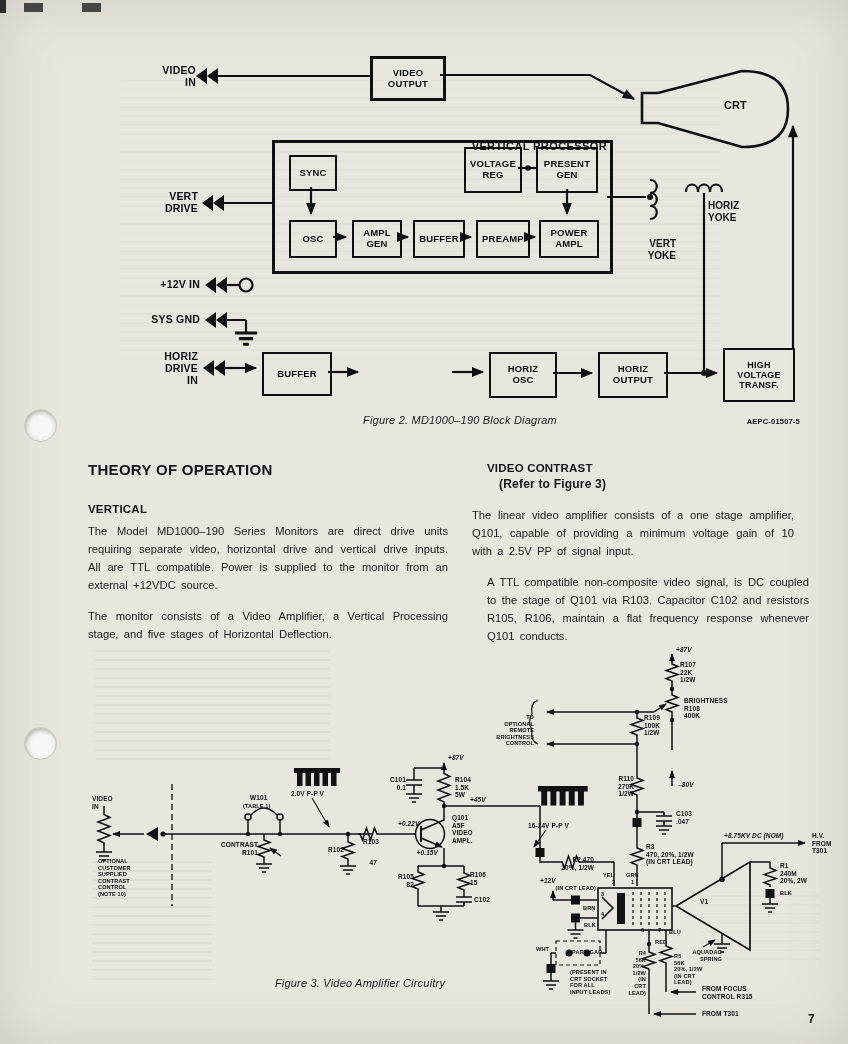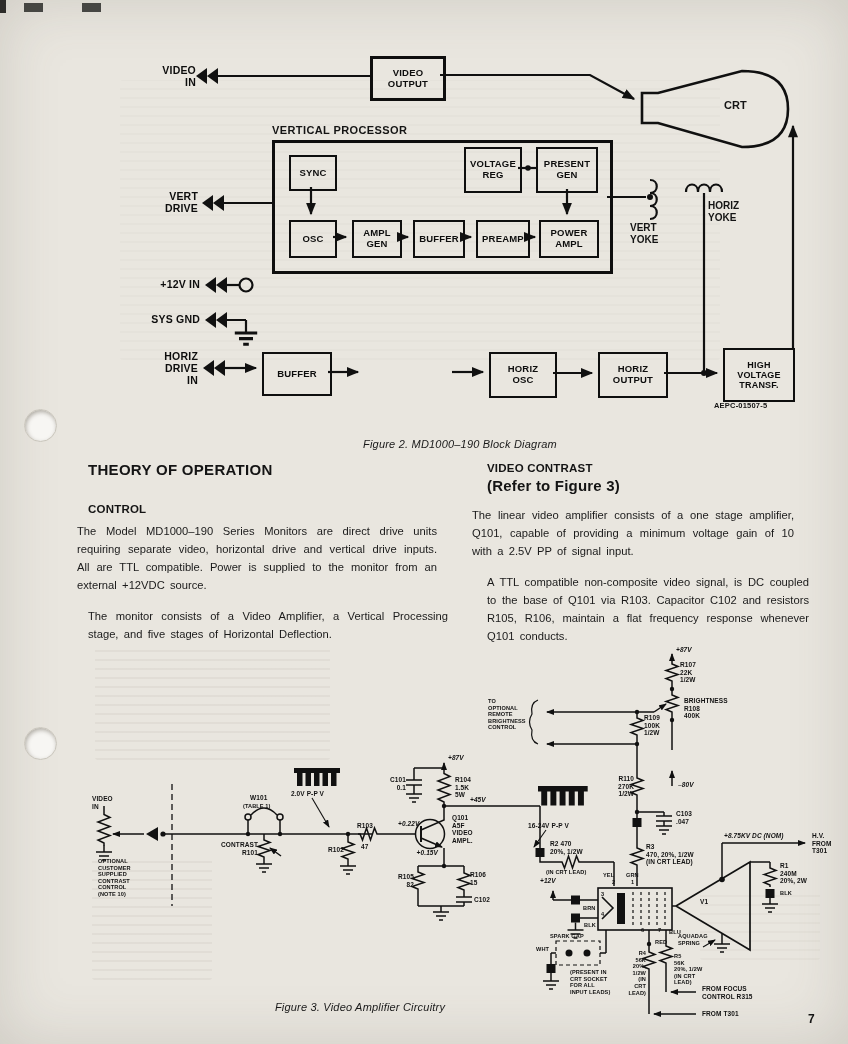--- a/index.html
+++ b/index.html
@@ -5,31 +5,31 @@
   html,body{margin:0;padding:0;background:#9a968e;}
   #page{position:relative;width:848px;height:1044px;background:#e9e6df;overflow:hidden;
         font-family:"Liberation Sans",sans-serif;color:#141414;
         box-shadow:inset 0 0 60px rgba(90,85,70,.18);}
   .abs{position:absolute;}
   
   .sl{position:absolute;font:bold 6.5px/1.18 "Liberation Sans",sans-serif;color:#111;
       white-space:pre-line;letter-spacing:.1px;}
   .s5{font-size:5.6px;}
   .r{text-align:right;}
-  .c{text-align:left;}
+  .c{text-align:right;margin-top:16px;}
   .i{font-style:italic;}
   
   .bx{position:absolute;border:2.4px solid #0e0e0e;display:flex;align-items:center;justify-content:center;
       text-align:center;font:bold 9.5px/1.12 "Liberation Sans",sans-serif;color:#0d0d0d;white-space:pre-line;
       background:transparent;letter-spacing:.2px;}
   .thick{border-width:3.4px;}
   .iol{position:absolute;font:bold 10.5px/1.15 "Liberation Sans",sans-serif;text-align:right;
        white-space:pre-line;color:#0d0d0d;letter-spacing:.2px;}
   .cap{position:absolute;font:italic 11px/1.2 "Liberation Sans",sans-serif;color:#191919;
-       text-align:center;letter-spacing:.2px;margin-top:24px;}
+       text-align:center;letter-spacing:.2px;}
   .h1{position:absolute;font:bold 15px/1.1 "Liberation Sans",sans-serif;letter-spacing:.3px;}
   .h2{position:absolute;font:bold 11.5px/1.1 "Liberation Sans",sans-serif;letter-spacing:.2px;}
   .bodytxt{position:absolute;font:11.2px/1.62 "Liberation Sans",sans-serif;text-align:justify;
            word-spacing:2.2px;color:#1a1a1a;}
   .pageno{position:absolute;font:bold 12px "Liberation Sans",sans-serif;}
   .bleed{position:absolute;opacity:.55;
      background:repeating-linear-gradient(0deg, rgba(120,112,98,.14) 0 2px, transparent 2px 9px);
      filter:blur(.6px);border-radius:3px;}
   .hole{position:absolute;width:31px;height:31px;border-radius:50%;background:#f7f6f3;
         border:1px solid #c9c5bb;box-shadow:inset 1px 2px 4px rgba(90,85,70,.45);}
@@ -307,28 +307,28 @@
   <div class="bx" style="left:598px;top:352px;width:66px;height:42px">HORIZ
 OUTPUT</div>
   <div class="bx" style="left:723px;top:348px;width:68px;height:50px;font-size:9px">HIGH
 VOLTAGE
 TRANSF.</div>
   <div class="abs c" style="left:714px;top:401px;width:86px;font:bold 7.5px 'Liberation Sans',sans-serif;letter-spacing:.2px">AEPC-01507-5</div>
 
   <div class="cap" style="left:320px;top:414px;width:280px">Figure 2.  MD1000–190 Block Diagram</div>
 
   <div class="h1" style="left:88px;top:462px">THEORY OF OPERATION</div>
-  <div class="h2" style="left:88px;top:503px">CONTROL</div>
-  <div class="bodytxt" style="left:77px;top:522px;width:360px">The Model MD1000–190 Series Monitors are direct drive units requiring separate video, horizontal drive and vertical drive inputs.  All are TTL compatible.  Power is supplied to the monitor from an external +12VDC source.</div>
+  <div class="h2" style="left:88px;top:503px">VERTICAL</div>
+  <div class="bodytxt" style="left:88px;top:522px;width:360px">The Model MD1000–190 Series Monitors are direct drive units requiring separate video, horizontal drive and vertical drive inputs.  All are TTL compatible.  Power is supplied to the monitor from an external +12VDC source.</div>
   <div class="bodytxt" style="left:88px;top:607px;width:360px">The monitor consists of a Video Amplifier, a Vertical Processing stage, and five stages of Horizontal Deflection.</div>
 
   <div class="h2" style="left:487px;top:462px">VIDEO CONTRAST</div>
-  <div class="h2" style="left:487px;top:478px;font-size:15px">(Refer to Figure 3)</div>
+  <div class="h2" style="left:499px;top:478px;font-size:12px">(Refer to Figure 3)</div>
   <div class="bodytxt" style="left:472px;top:506px;width:322px">The linear video amplifier consists of a one stage amplifier, Q101, capable of providing a minimum voltage gain of 10 with a 2.5V  PP of signal input.</div>
-  <div class="bodytxt" style="left:487px;top:573px;width:322px">A TTL compatible non-composite video signal, is DC coupled to the base of Q101 via R103.  Capacitor C102 and resistors R105, R106, maintain a flat frequency response whenever Q101 conducts.</div>
+  <div class="bodytxt" style="left:487px;top:573px;width:322px">A TTL compatible non-composite video signal, is DC coupled to the stage of Q101 via R103.  Capacitor C102 and resistors R105, R106, maintain a flat frequency response whenever Q101 conducts.</div>
 
   <div class="sl" style="left:92px;top:795px">VIDEO
 IN</div>
   <div class="sl s5" style="left:98px;top:858px">OPTIONAL
 CUSTOMER
 SUPPLIED
 CONTRAST
 CONTROL
 (NOTE 10)</div>
   <div class="sl" style="left:250px;top:794px">W101</div>

